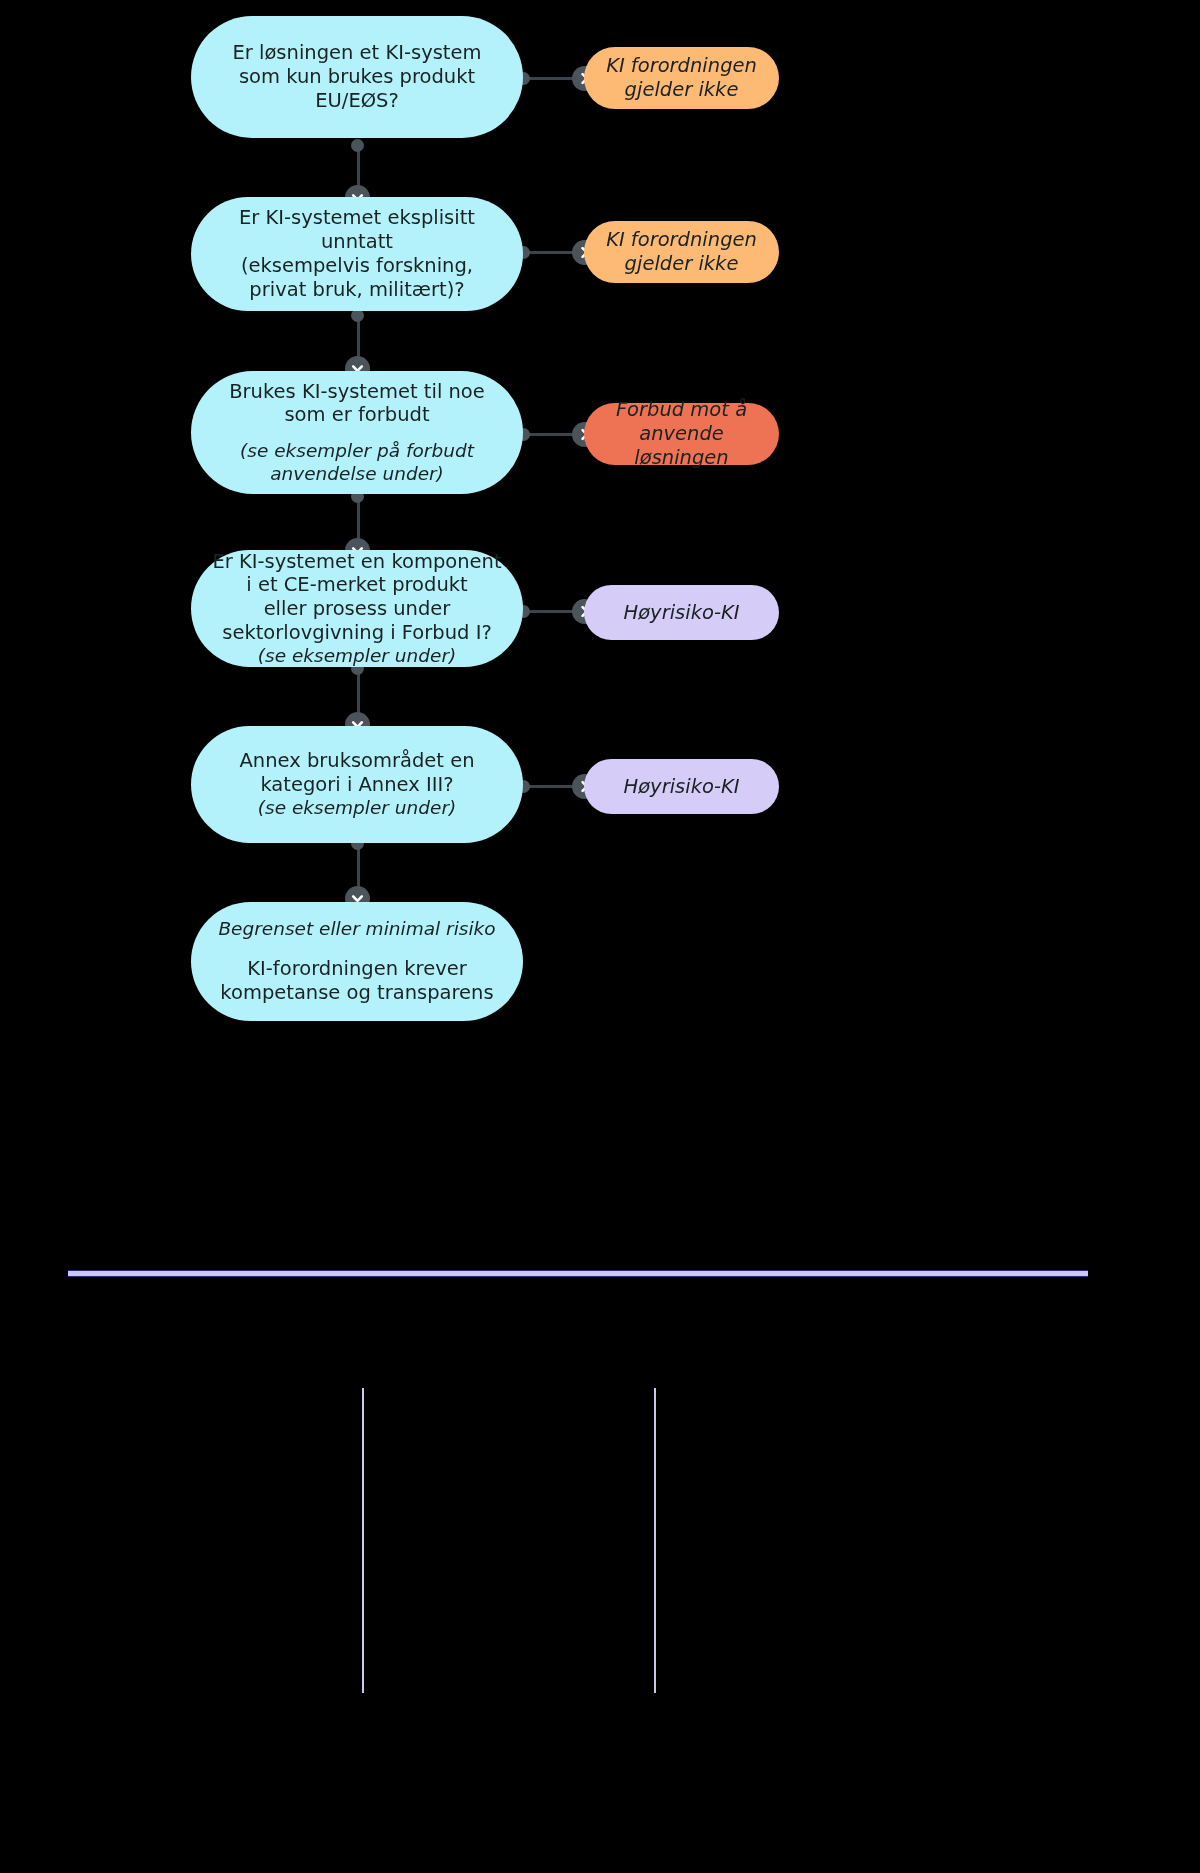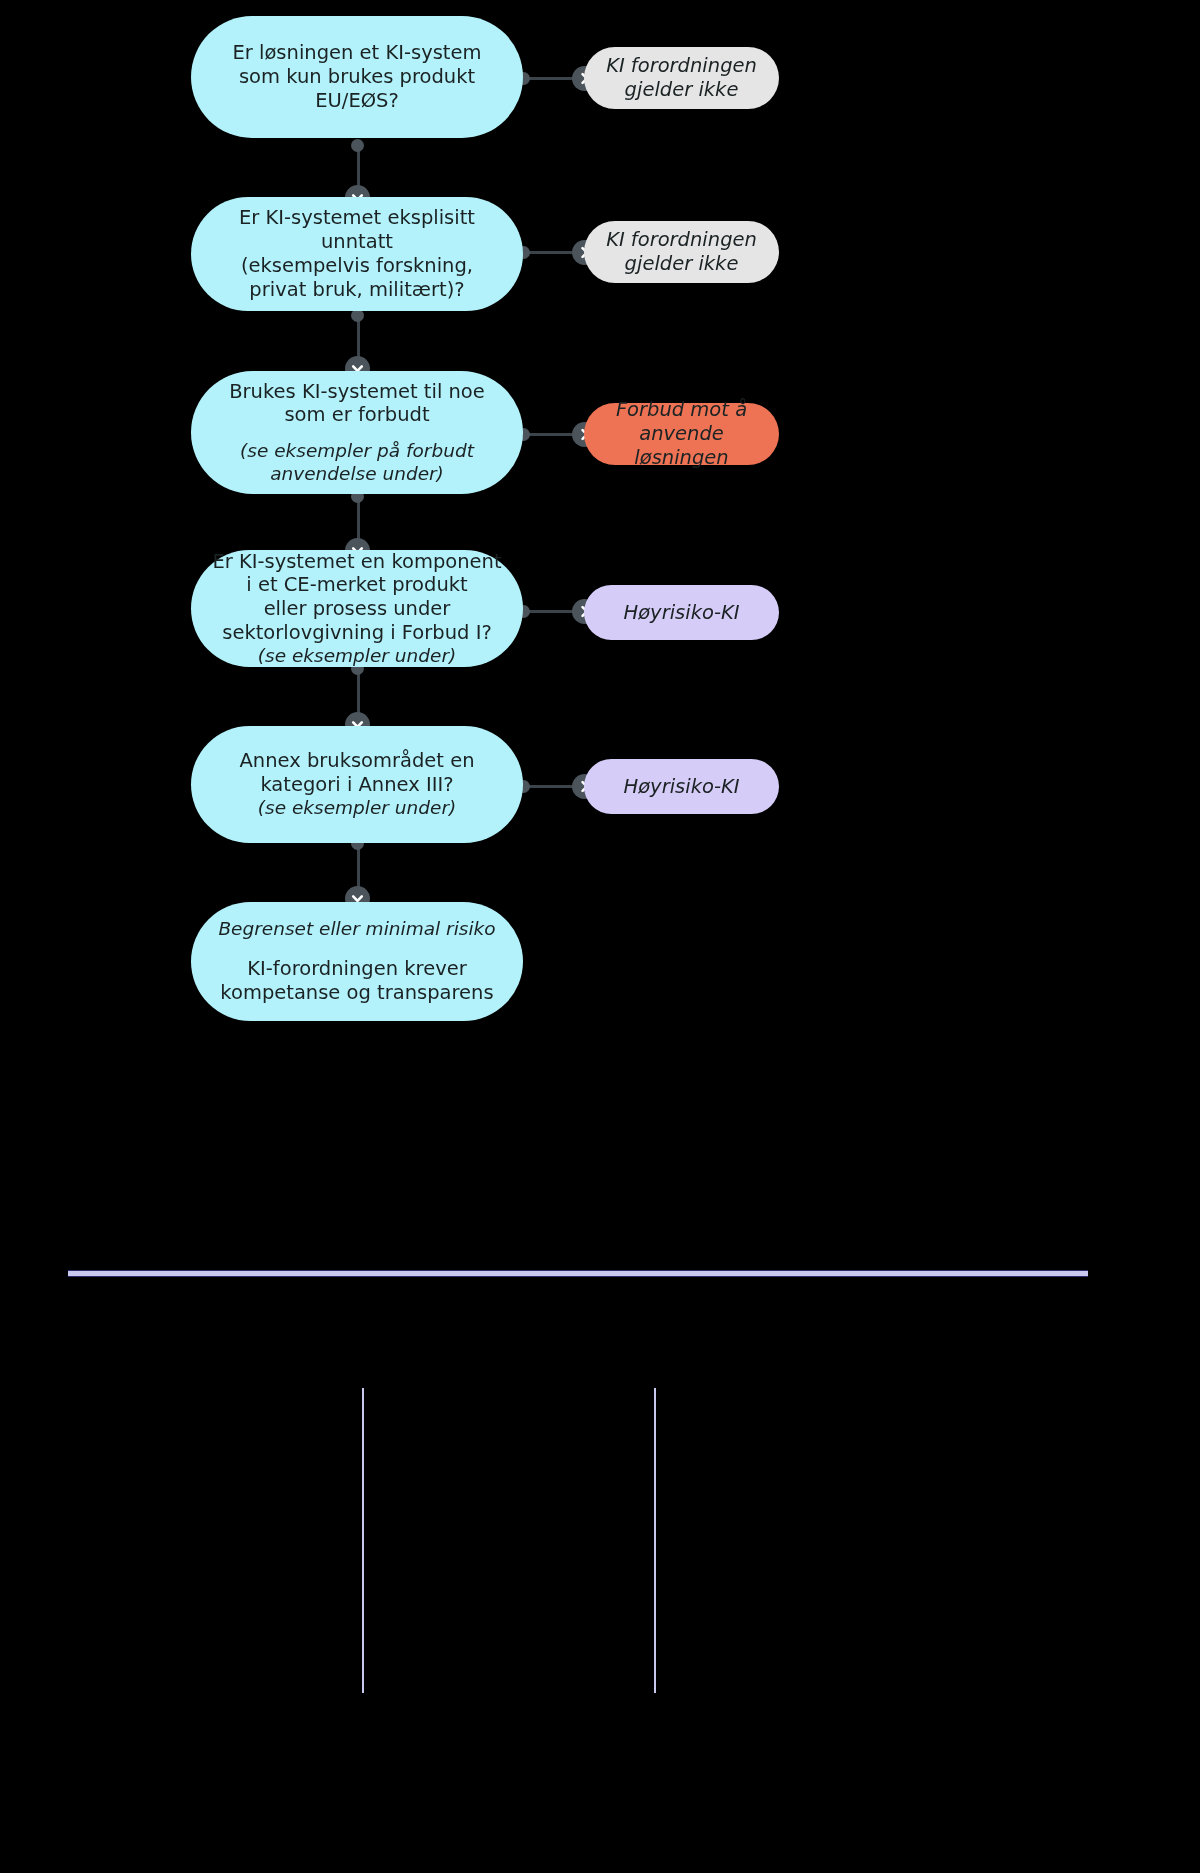--- a/index.html
+++ b/index.html
@@ -49,21 +49,21 @@
     font-size: 19.5px;
     font-weight: 400;
   }
 
   
   .t-node {
     font-size: 19.5px;
     font-style: italic;
     font-weight: 400;
   }
-  .t-green  { background: #e5e5e5; }
+  .t-green  { background: #fdba74; }
   .t-red    { background: #ed7354; }
   .t-purple { background: #d5ccf7; }
 
   .sub {
     font-style: italic;
     font-size: 18.5px;
     display: block;
     width: 100%;
   }
   .sub-gap { margin-top: 13px; }

